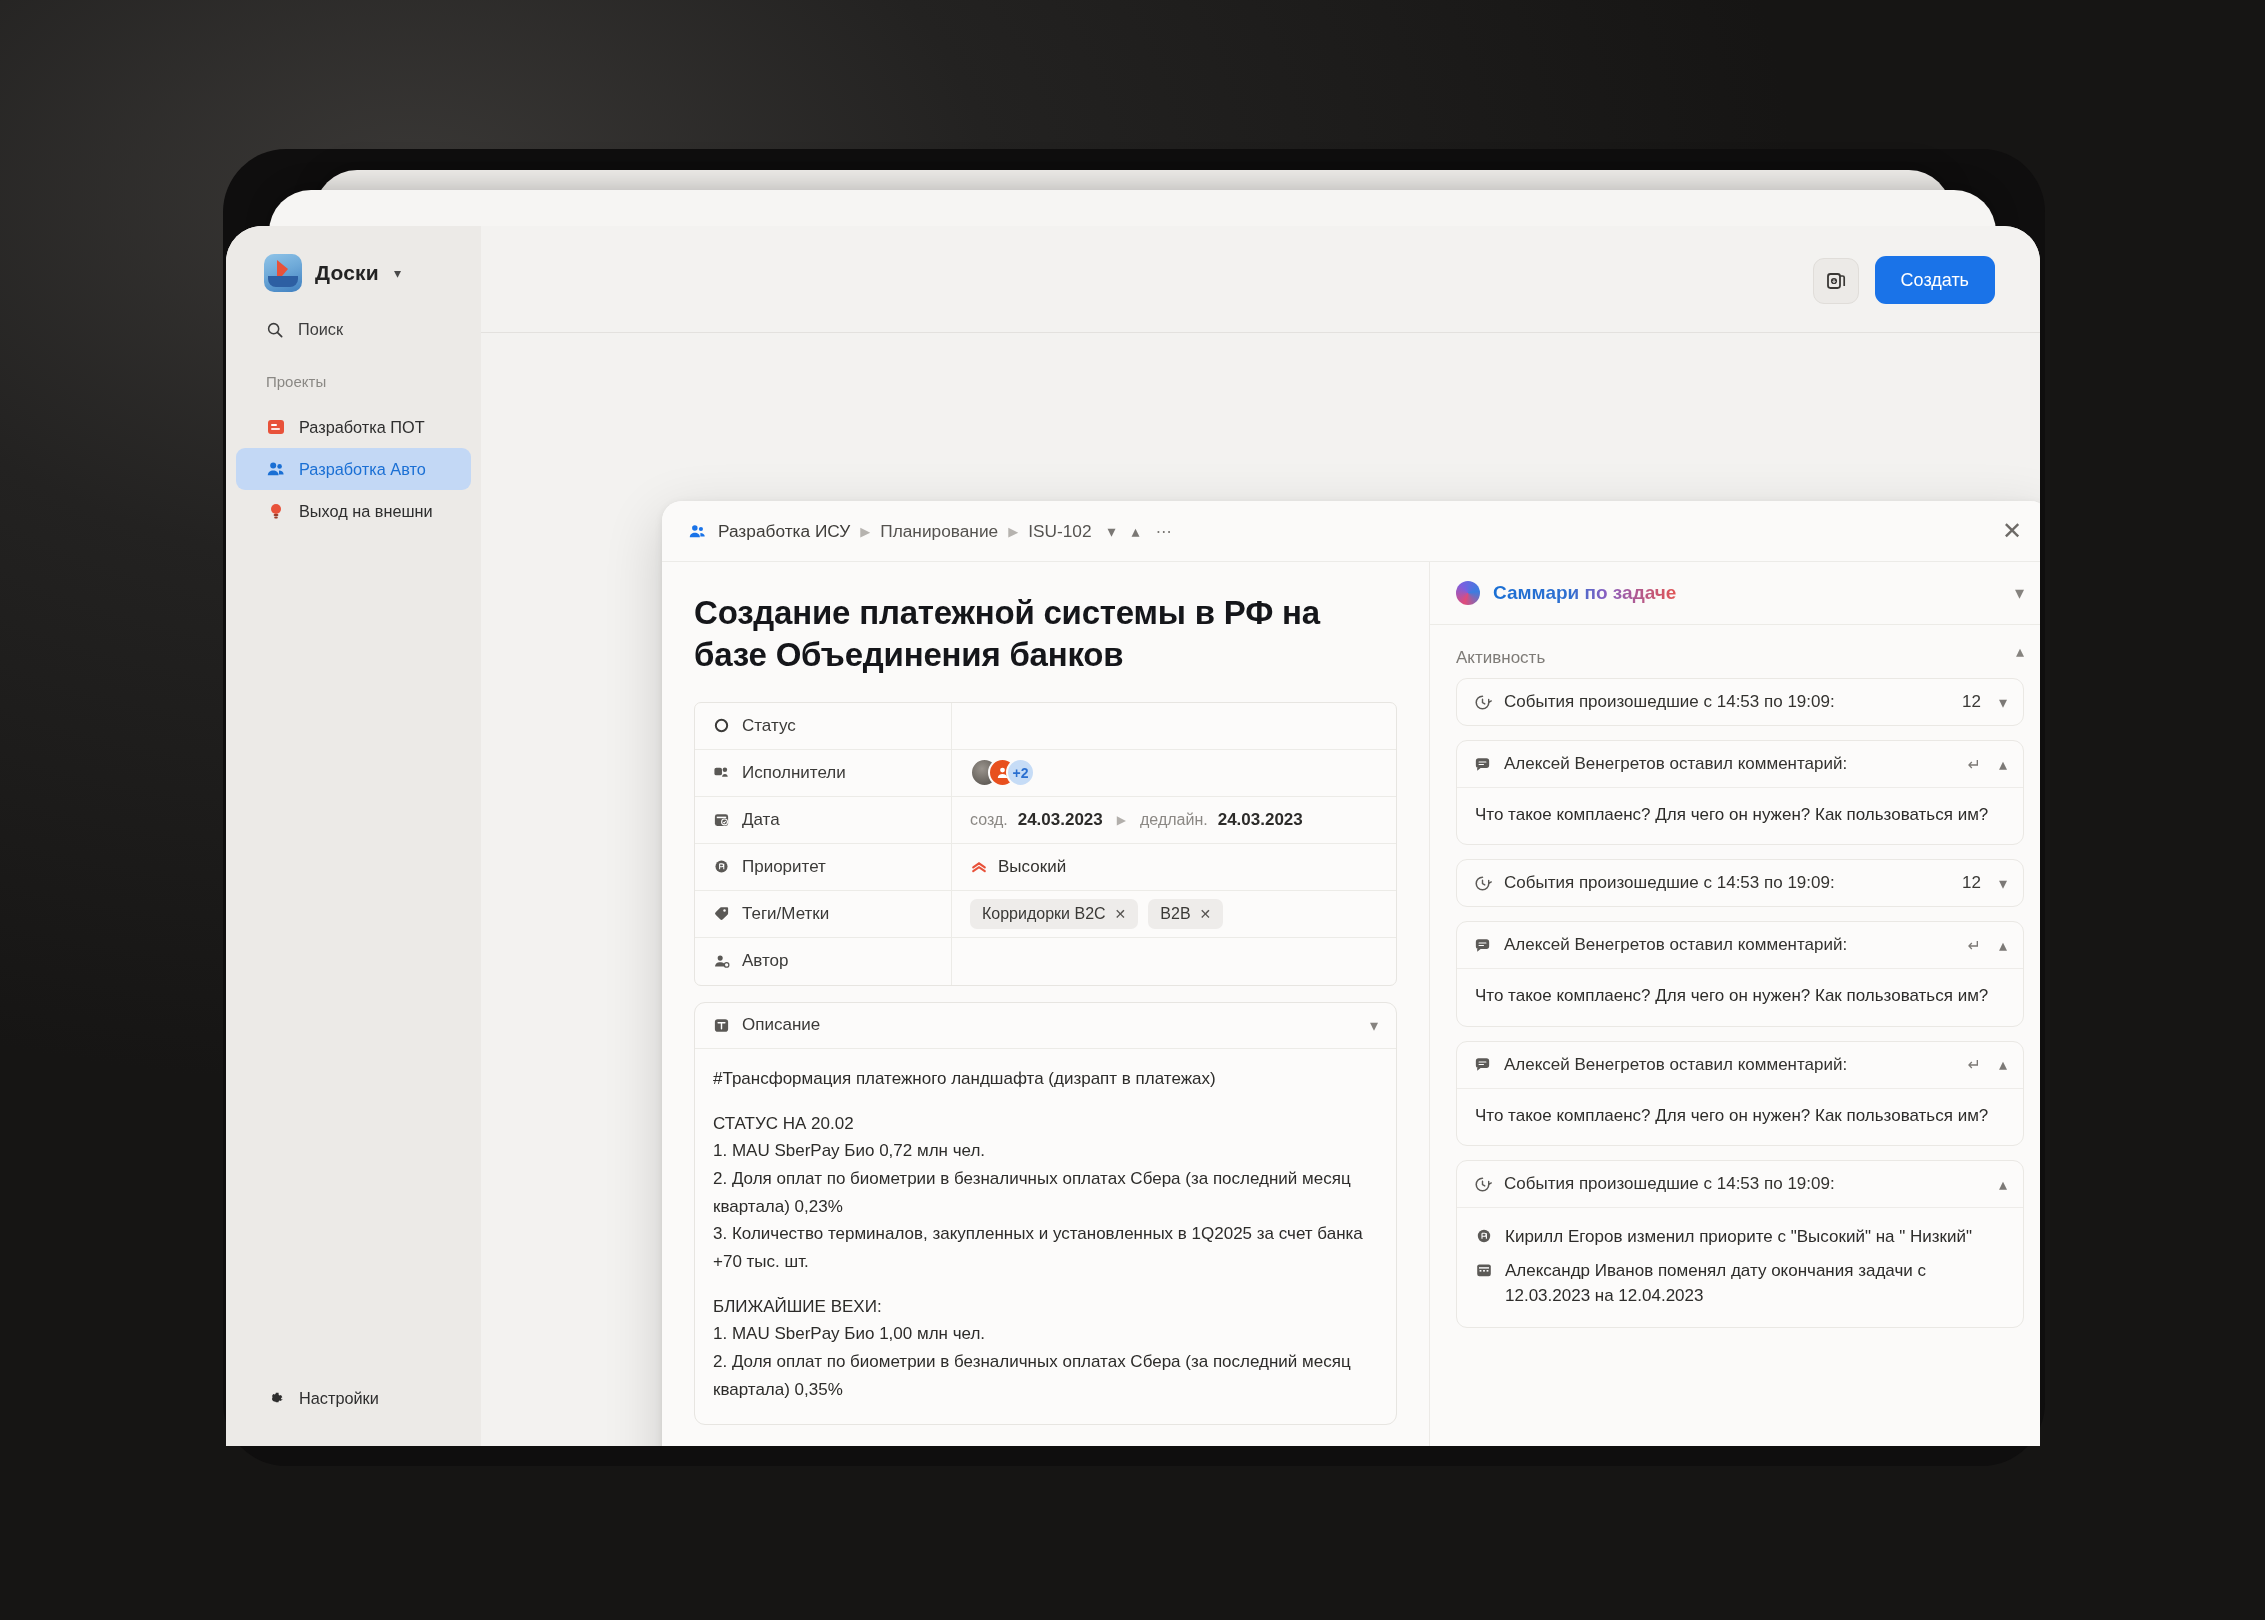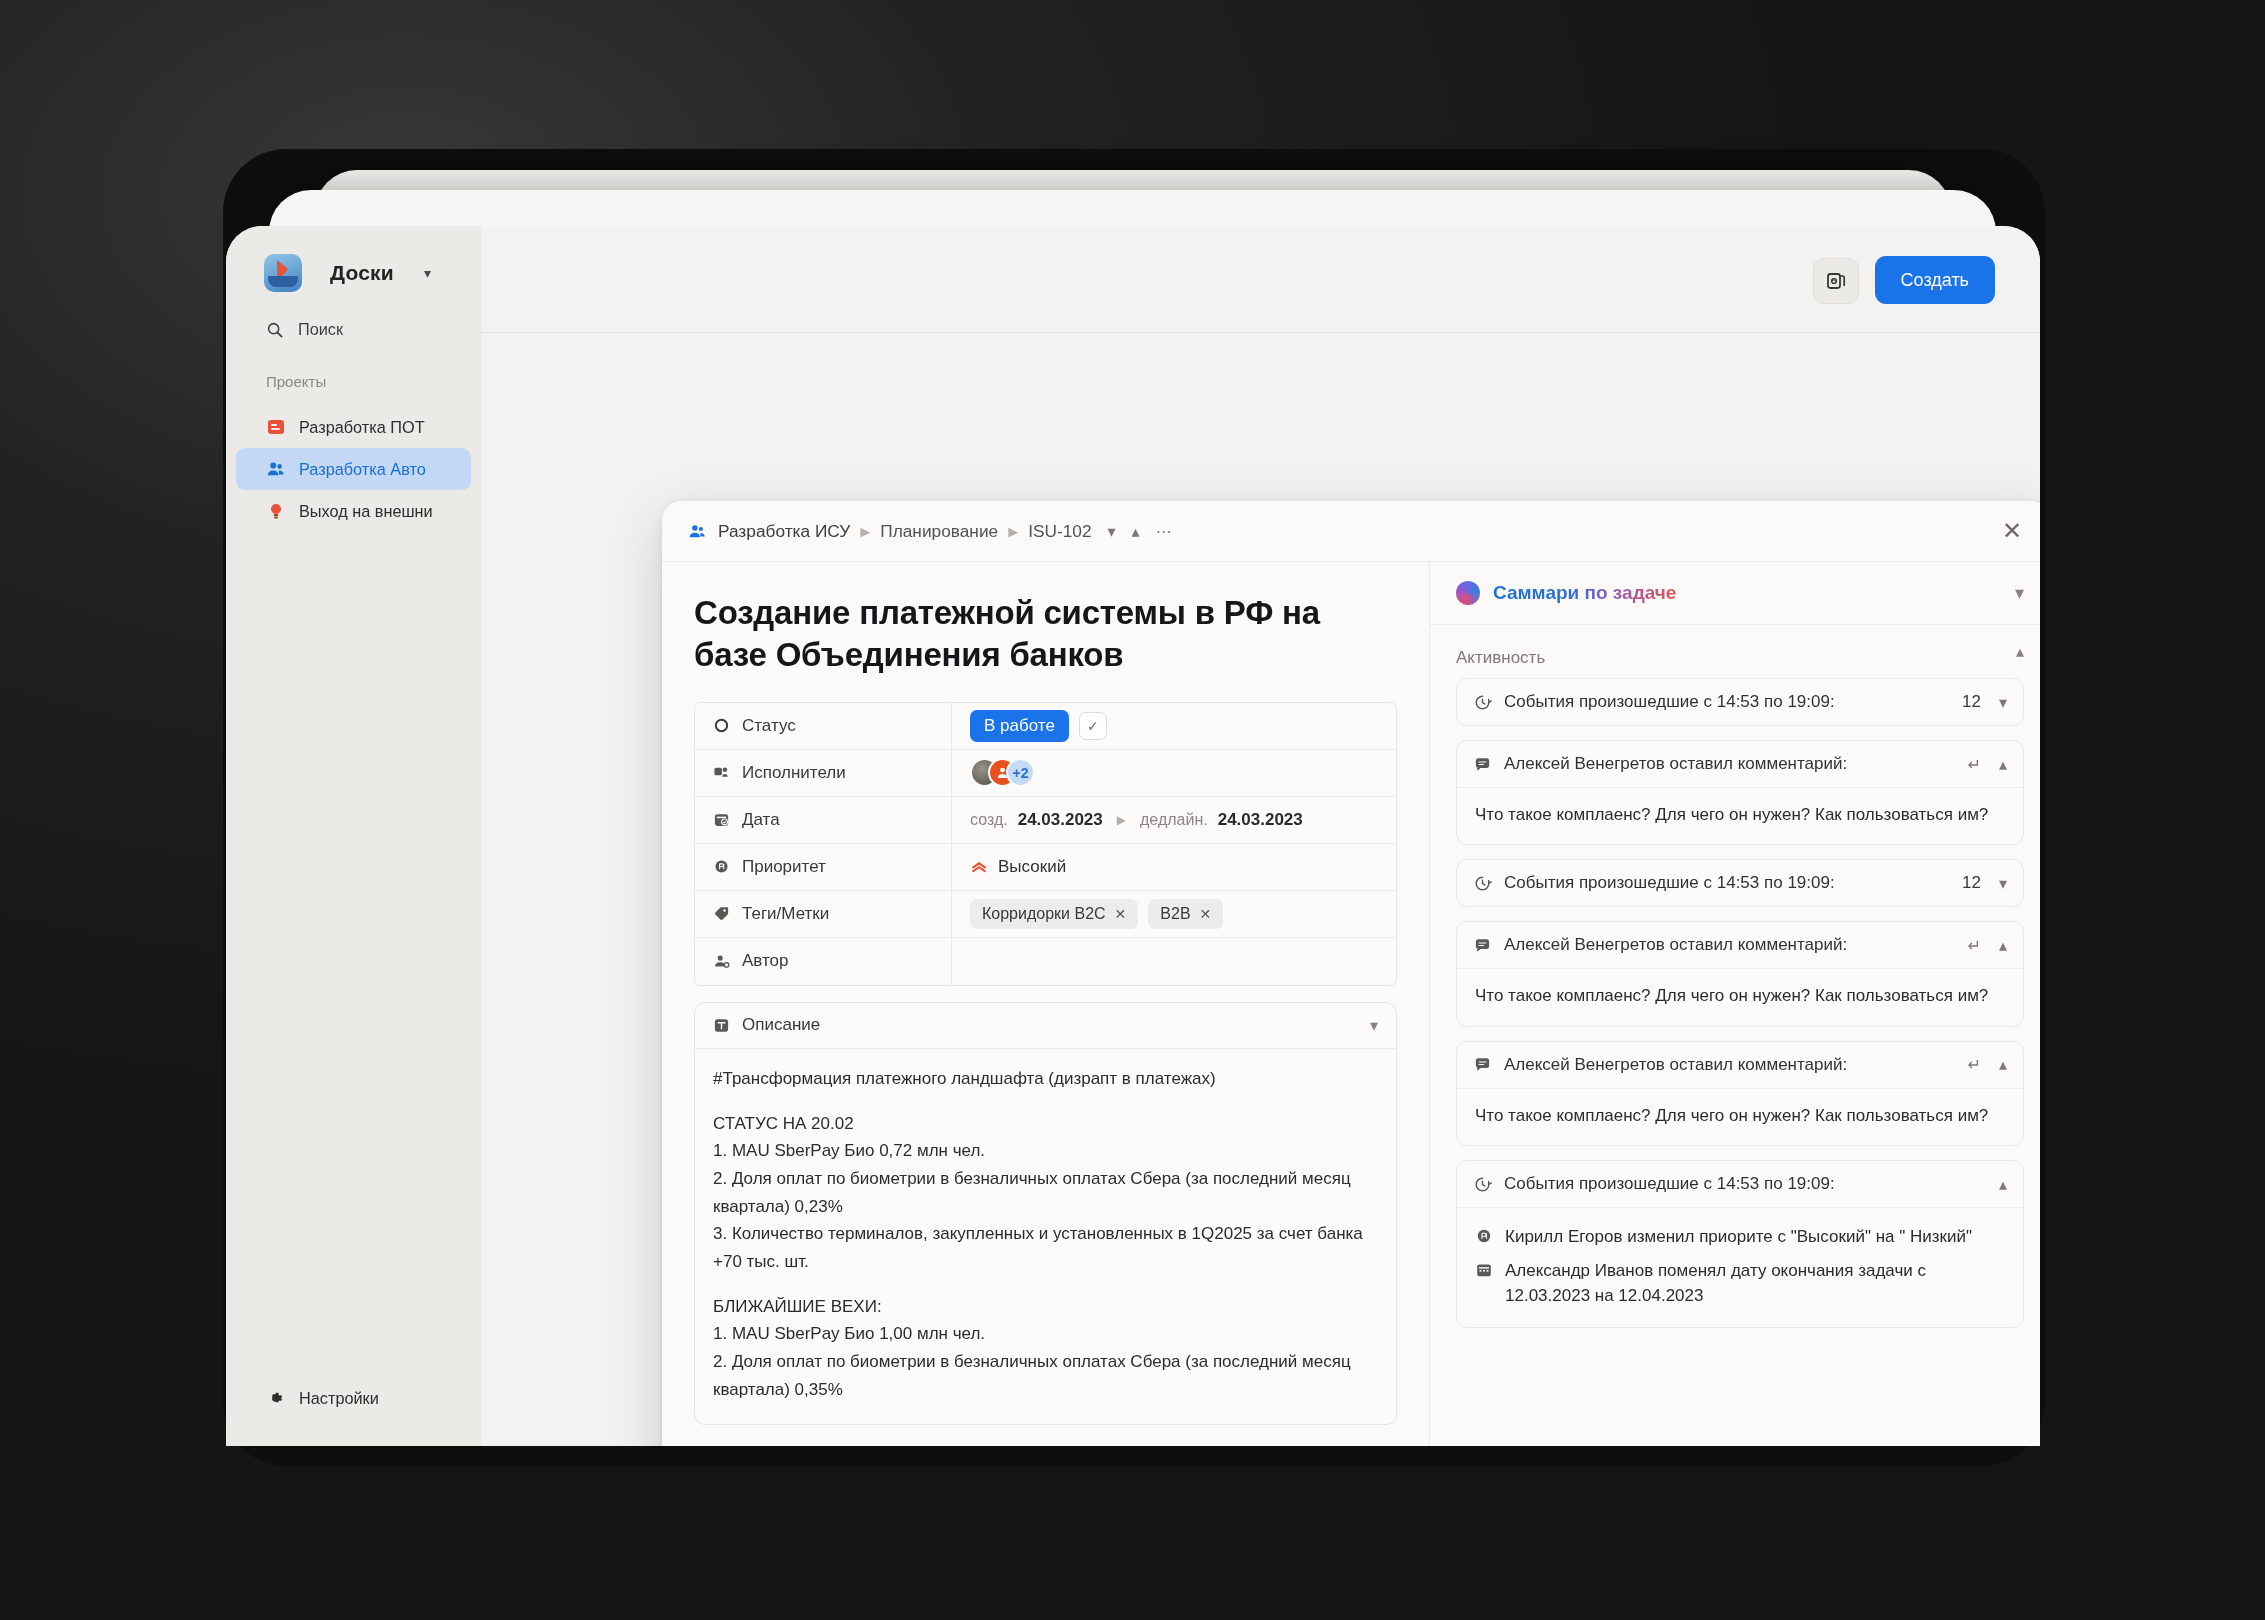--- a/index.html
+++ b/index.html
@@ -38,21 +38,21 @@
     background: #f3f2f0;
     overflow: hidden;
   }
 
   
   #sidebar {
     position: absolute; left: 0; top: 0; width: 255px; height: 100%;
     background: #eceae7;
     display: flex; flex-direction: column;
   }
-  #brand { display: flex; align-items: center; gap: 28px; padding: 28px 0 0 38px; }
+  #brand { display: flex; align-items: center; gap: 13px; padding: 28px 0 0 38px; }
   #brand-logo {
     width: 38px; height: 38px; border-radius: 10px;
     background: linear-gradient(160deg,#8fc4e8 0%,#6ea9d8 45%,#3f7fc0 100%);
     position: relative; overflow: hidden; flex: none;
   }
   #brand-logo::before {
     content:""; position:absolute; left:13px; top:6px; width:0;height:0;
     border-left: 11px solid #e8523a; border-top: 9px solid transparent; border-bottom: 13px solid transparent;
   }
   #brand-logo::after {
@@ -301,24 +301,20 @@
           <div id="task-title">Создание платежной системы в РФ на базе Объединения банков</div>
 
           <div id="props">
 
             <div class="prow">
               <div class="pkey">
                 <svg width="17" height="17" viewBox="0 0 18 18">
                   <circle cx="9" cy="9" r="6" fill="none" stroke="#3b3a38" stroke-width="2.1"></circle>
                 </svg>
                 <span>Статус</span>
-              </div>
-              <div class="pval">
-                <span class="badge-status">В работе</span>
-                <span class="chk-box">✓</span>
               </div>
             </div>
 
             <div class="prow">
               <div class="pkey">
                 <svg width="17" height="17" viewBox="0 0 18 18">
                   <rect x="1.5" y="4" width="8" height="8" rx="2" fill="#5a5855"></rect>
                   <circle cx="12.6" cy="6" r="2.4" fill="#5a5855"></circle>
                   <path d="M9.6 13.6c0-1.9 1.4-3 3-3s3 1.1 3 3z" fill="#5a5855"></path>
                 </svg>

